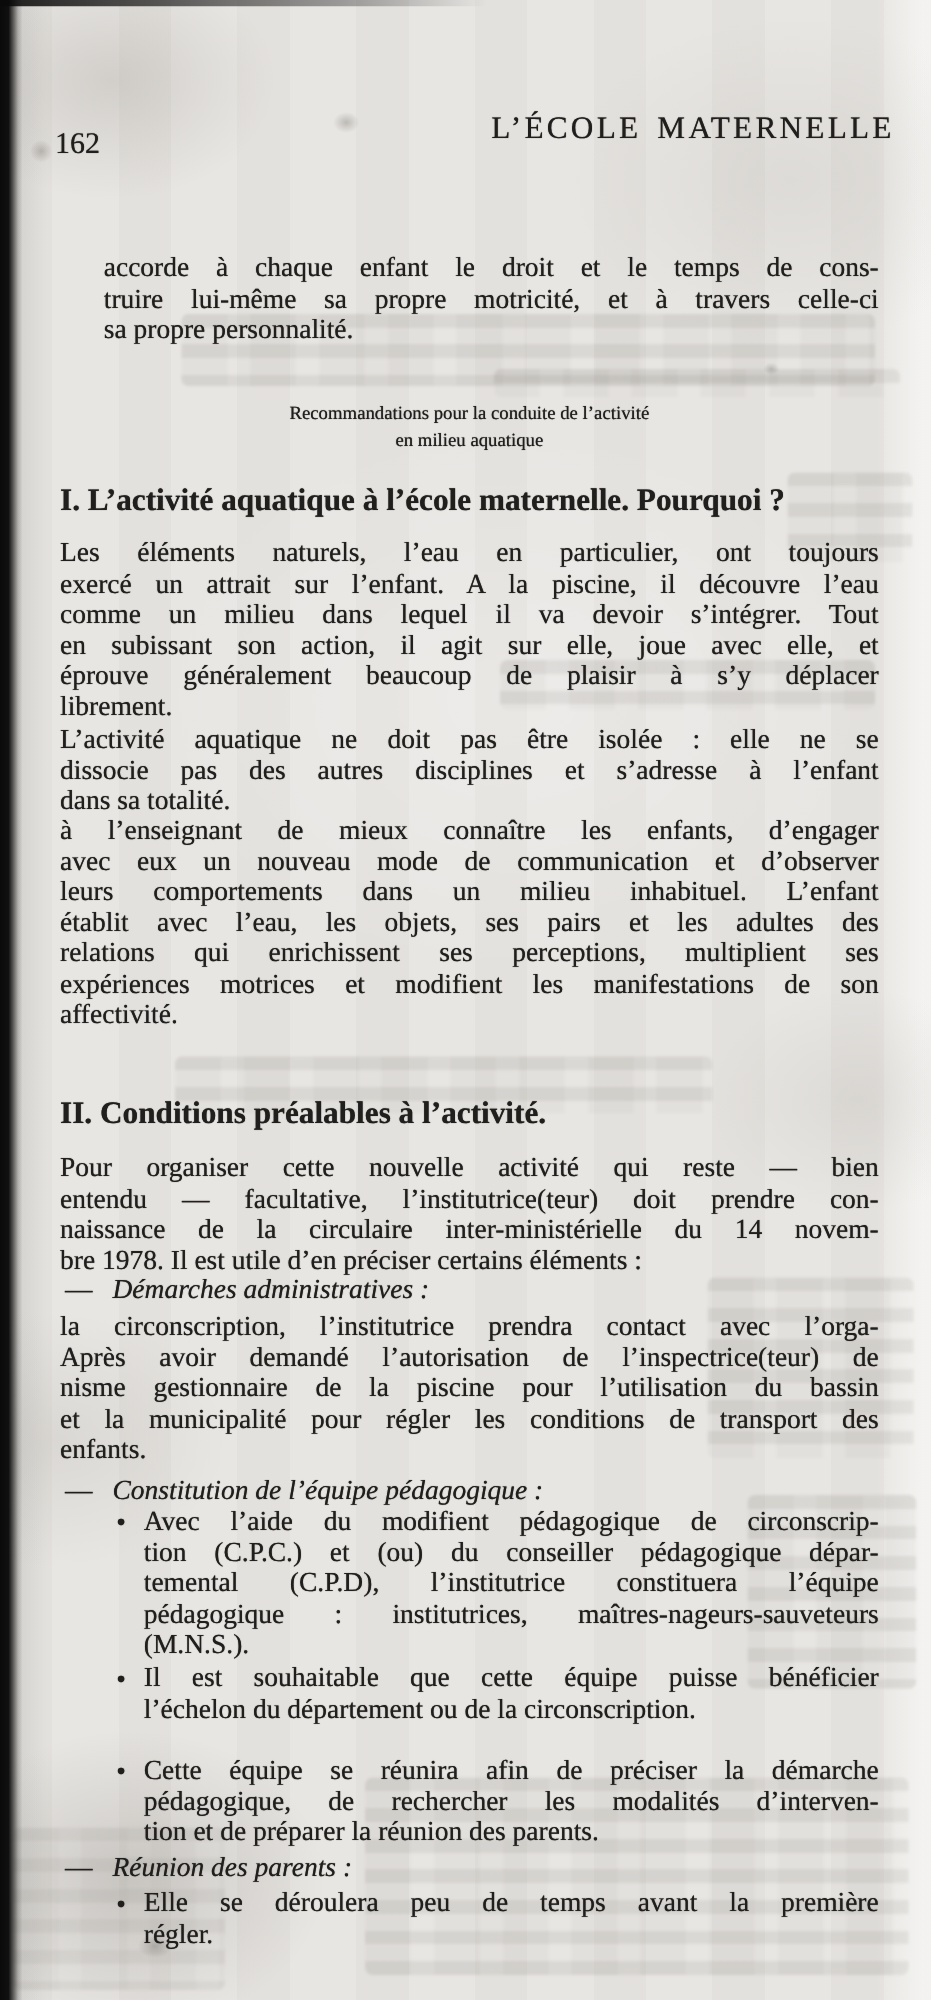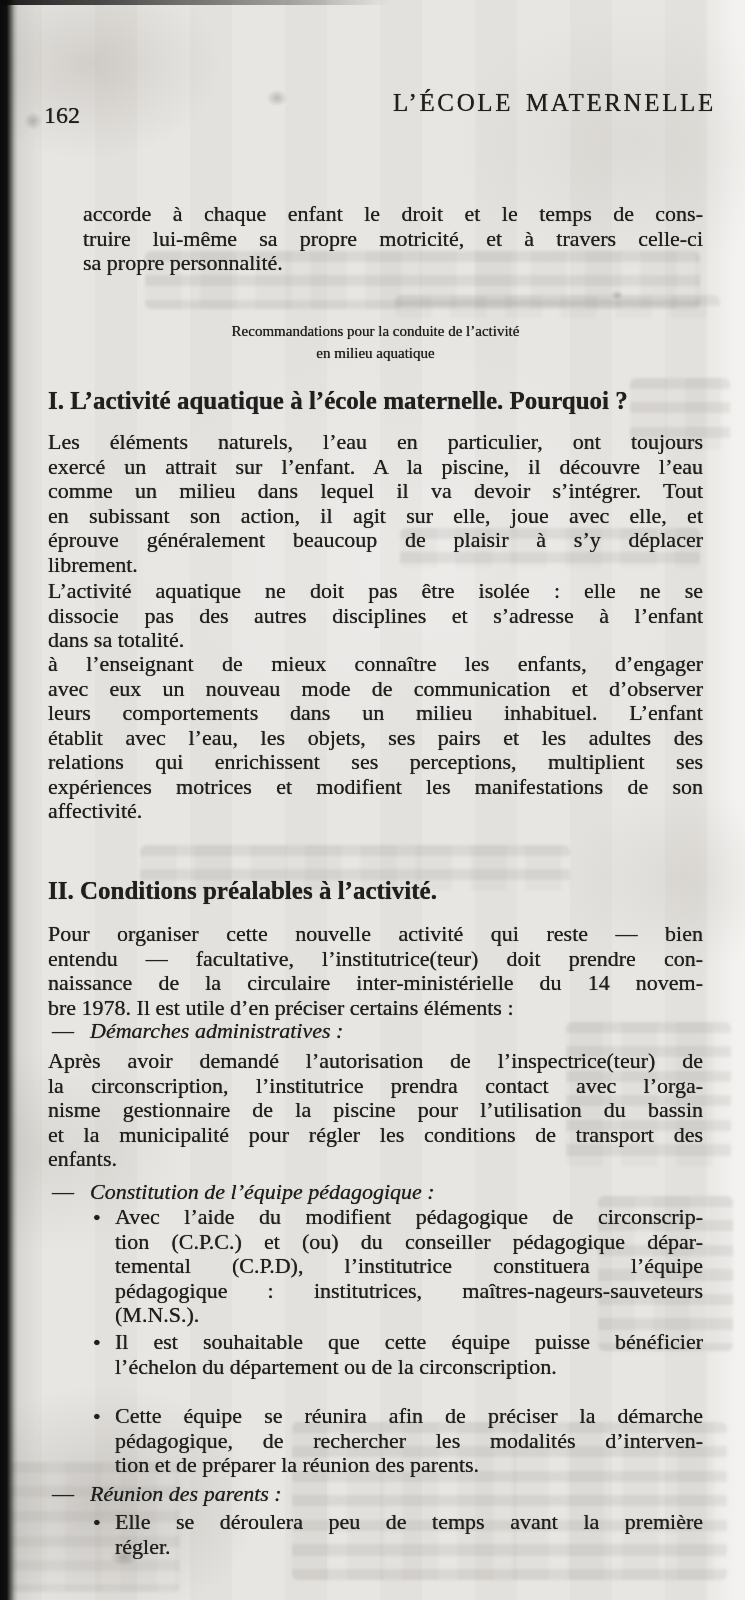--- a/index.html
+++ b/index.html
@@ -149,22 +149,22 @@
       <div class="line">entendu — facultative, l’institutrice(teur) doit prendre con-</div>
       <div class="line">naissance de la circulaire inter-ministérielle du 14 novem-</div>
       <div class="line last">bre 1978. Il est utile d’en préciser certains éléments :</div>
     </div>
 
   <div class="blk dash-row" style="top:1019px">
     <span class="dash">—</span><span class="dash-label">Démarches administratives :</span>
   </div>
 
   <div class="blk" style="top:1049px">
+      <div class="line">la circonscription, l’institutrice prendra contact avec l’orga-</div>
       <div class="line">Après avoir demandé l’autorisation de l’inspectrice(teur) de</div>
-      <div class="line">la circonscription, l’institutrice prendra contact avec l’orga-</div>
       <div class="line">nisme gestionnaire de la piscine pour l’utilisation du bassin</div>
       <div class="line">et la municipalité pour régler les conditions de transport des</div>
       <div class="line last">enfants.</div>
     </div>
 
   <div class="blk dash-row" style="top:1180px">
     <span class="dash">—</span><span class="dash-label">Constitution de l’équipe pédagogique :</span>
   </div>
 
   <div class="blk bullet-row" style="top:1205px">

